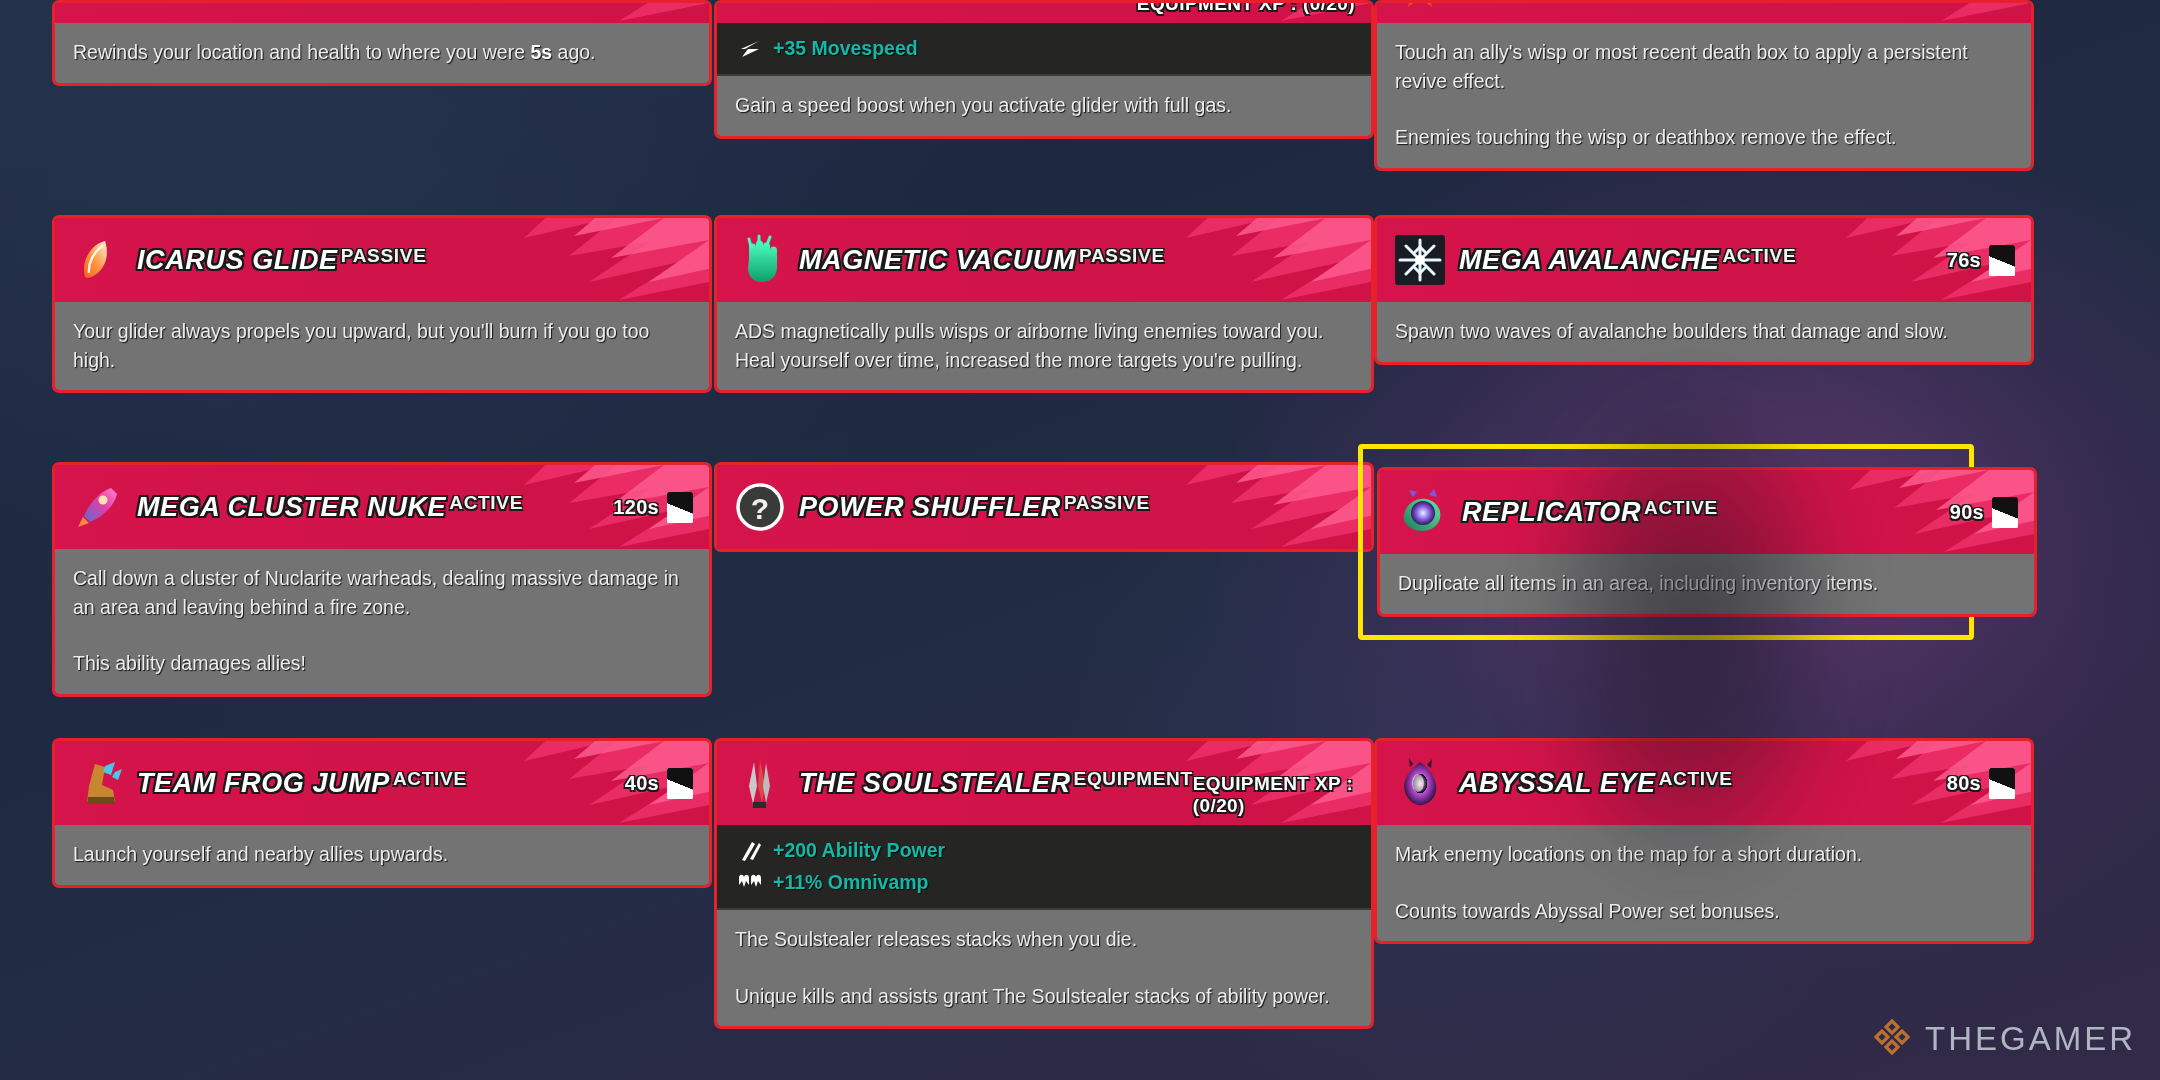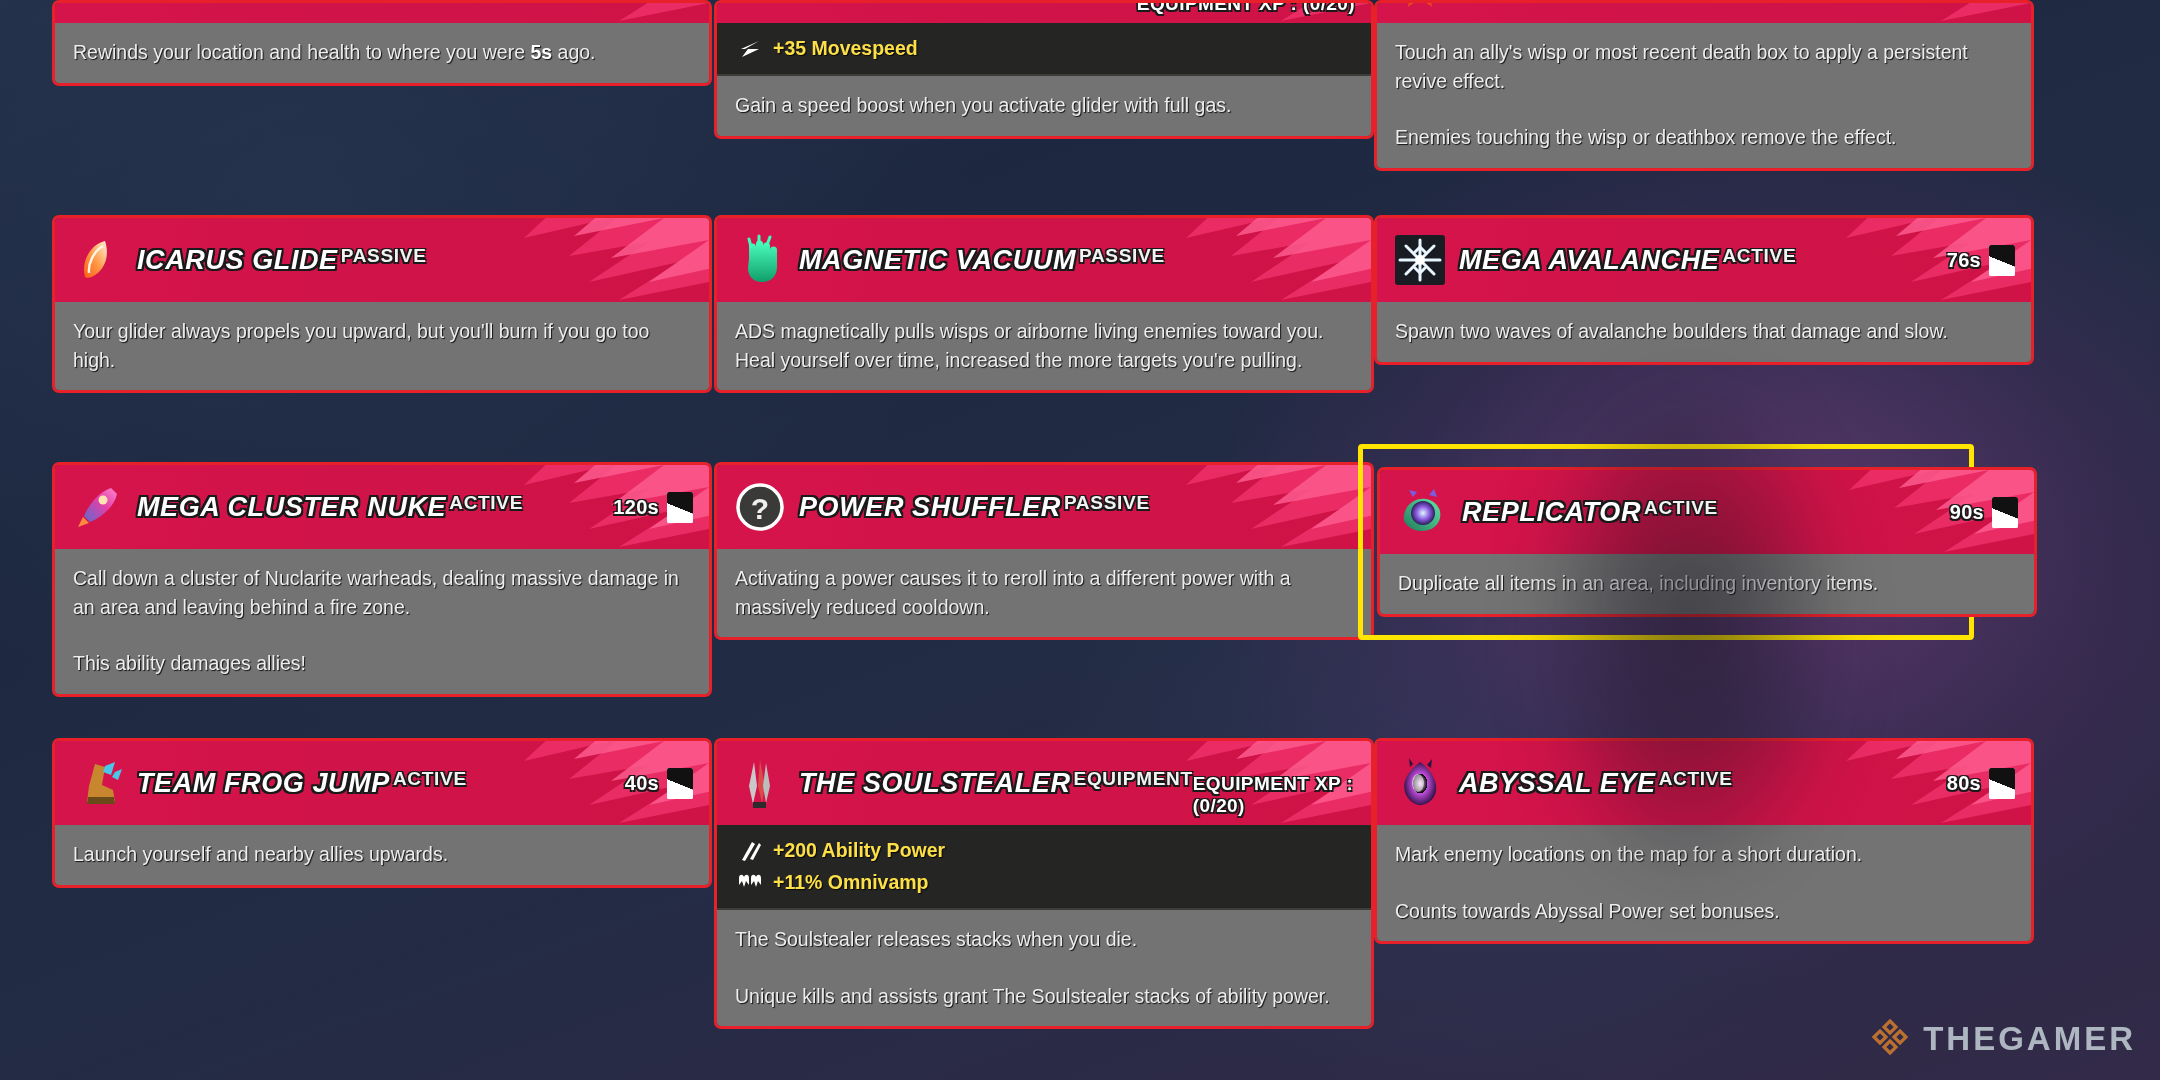--- a/index.html
+++ b/index.html
@@ -179,21 +179,21 @@
     text-shadow: 1px 1px 1px rgba(0,0,0,.85);
   }
   .desc + .desc { margin-top: 28px; }
   .desc b { font-weight: 700; color:#ffffff; }
 
   .stat-row {
     display: flex;
     align-items: center;
     gap: 10px;
     font-size: 19.5px;
-    color: #fde047;
+    color: #14b8a6;
     font-weight: 600;
     text-shadow: 1px 1px 1px rgba(0,0,0,.85);
   }
   .stat-row + .stat-row { margin-top: 9px; }
   .stat-ico { width: 26px; height: 22px; flex: 0 0 26px; display:flex; align-items:center; justify-content:center; }
   .stat-ico svg { display:block; }
 
   
   .clip-top { overflow: hidden; }
 
@@ -202,21 +202,21 @@
     position: absolute;
     right: 24px;
     bottom: 18px;
     display: flex;
     align-items: center;
     gap: 12px;
     opacity: .92;
   }
   #watermark .wm-text {
     font-size: 33px;
-    font-weight: 700;
+    font-weight: 400;
     letter-spacing: 3px;
     color: #b9c3cc;
     font-family: "Liberation Sans", sans-serif;
   }
 </style>
 </head>
 <body>
 
 <div id="stage">
 
@@ -487,23 +487,20 @@
                   </svg>
                 </span>
           <span class="titles">
             <span class="p-name">POWER SHUFFLER</span>
             <span class="p-type">PASSIVE</span>
           </span>
 
         </div>
       </div>
 
-      <div class="body">
-        <p class="desc">Activating a power causes it to reroll into a different power with a massively reduced cooldown.</p>
-      </div>
           </div>
         </div>
         <div style="position: absolute; top: 738px; left: 0px;">
           <div class="card">
       <div class="hdr">
         <div class="bolt">
                 <svg viewBox="0 0 420 140" preserveAspectRatio="none">
   <g fill="#f0336b" opacity="0.85">
     <path d="M150 0 L250 0 L205 42 L300 20 L250 60 L330 46 L270 86 L360 66 L300 104 L420 80 L420 0 Z"></path>
   </g>

